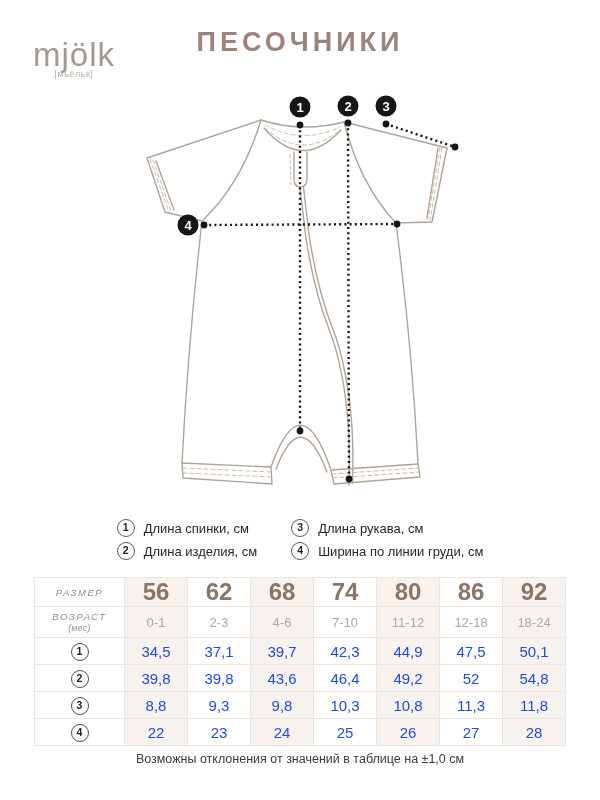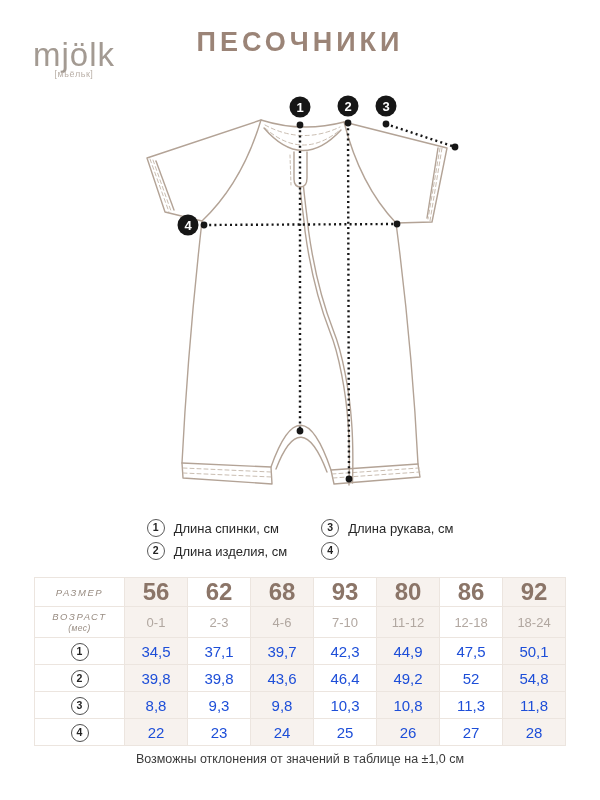--- a/index.html
+++ b/index.html
@@ -137,20 +137,21 @@
           <span class="legend-label">Длина изделия, см</span>
         </div>
       </div>
       <div class="legend-col">
         <div class="legend-item">
           <span class="circ">3</span>
           <span class="legend-label">Длина рукава, см</span>
         </div>
         <div class="legend-item">
           <span class="circ">4</span>
+          <span class="legend-label">Ширина по линии груди, см</span>
         </div>
       </div>
     </div>
 
   <table class="sizes">
     <colgroup>
       <col style="width:90px">
       <col style="width:63px">
         <col style="width:63px">
         <col style="width:63px">
@@ -158,21 +159,21 @@
       <col style="width:63px">
         <col style="width:63px">
         <col style="width:63px">
     </colgroup>
     <tbody>
         <tr class="h-size">
           <td class="rlabel">РАЗМЕР</td>
           <td class="size-val beige">56</td>
           <td class="size-val">62</td>
           <td class="size-val beige">68</td>
-          <td class="size-val">93</td>
+          <td class="size-val">74</td>
           <td class="size-val beige">80</td>
           <td class="size-val">86</td>
           <td class="size-val beige">92</td>
         </tr>
         <tr class="h-age">
           <td class="rlabel"><span>ВОЗРАСТ</span><span class="sub">(мес)</span></td>
           <td class="age-val beige">0-1</td>
           <td class="age-val">2-3</td>
           <td class="age-val beige">4-6</td>
           <td class="age-val">7-10</td>

